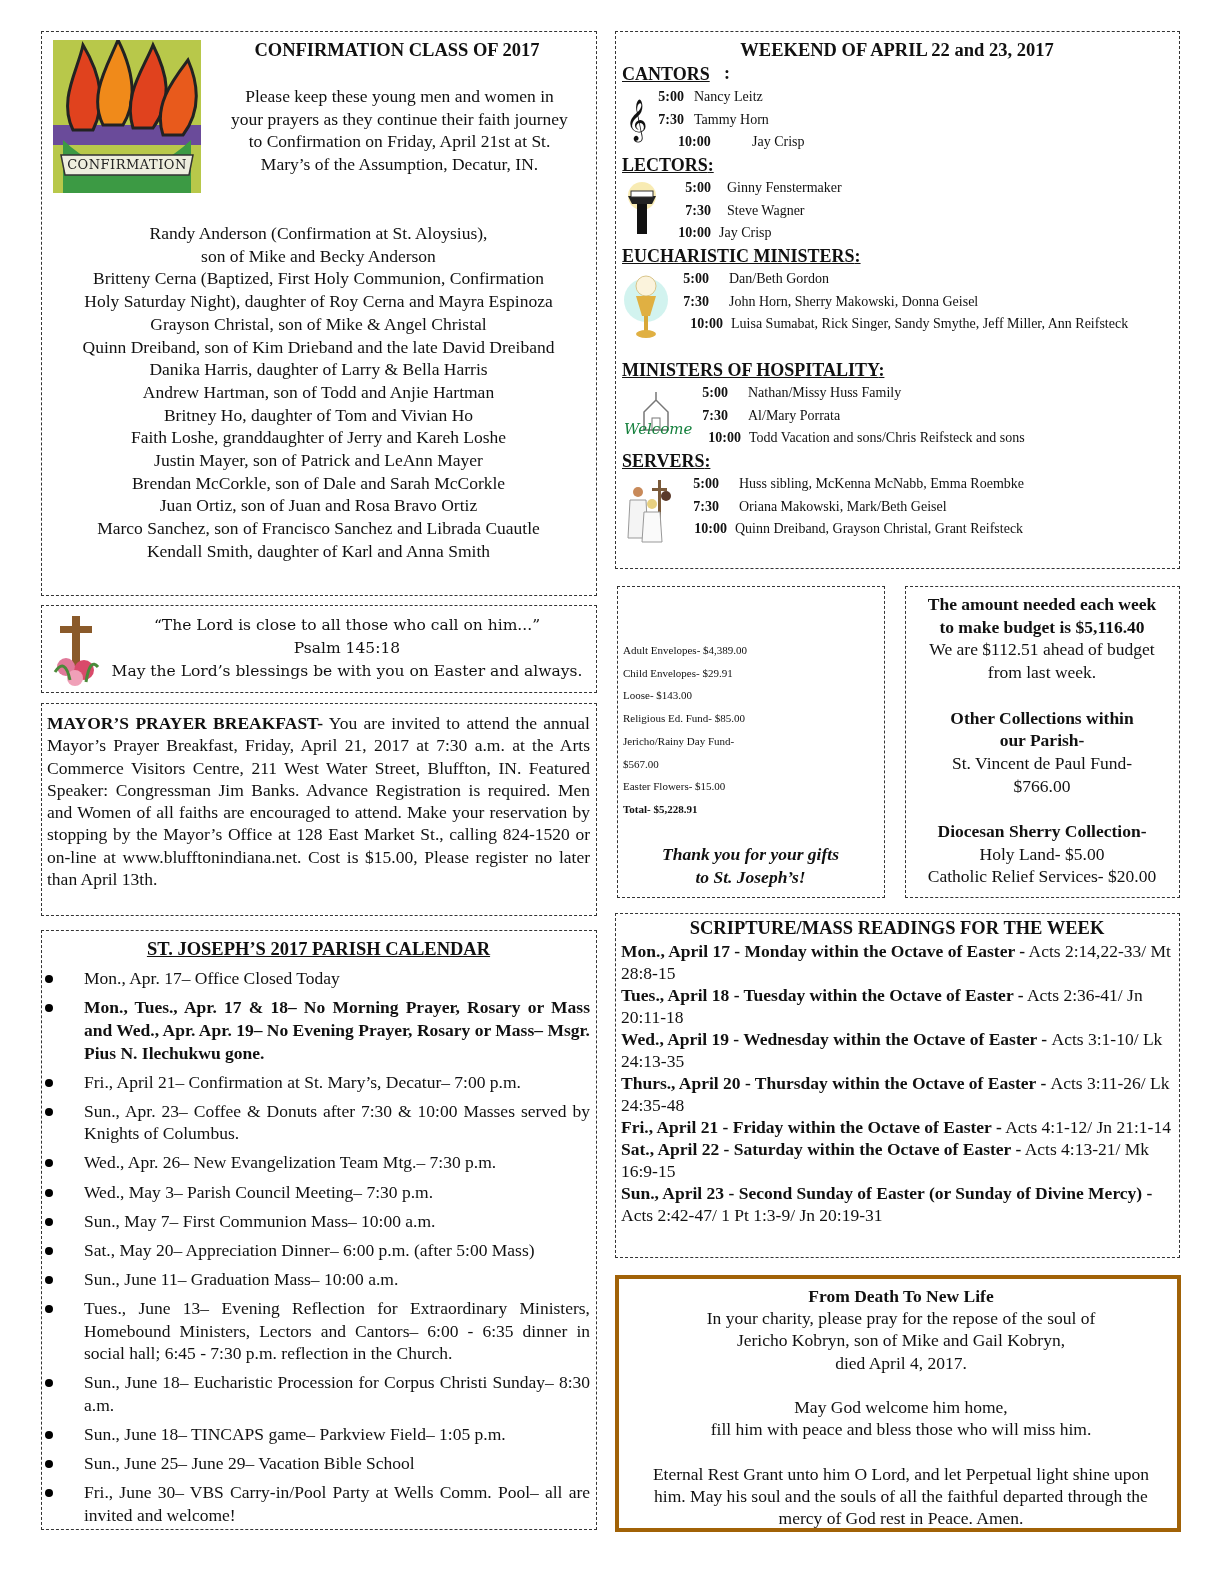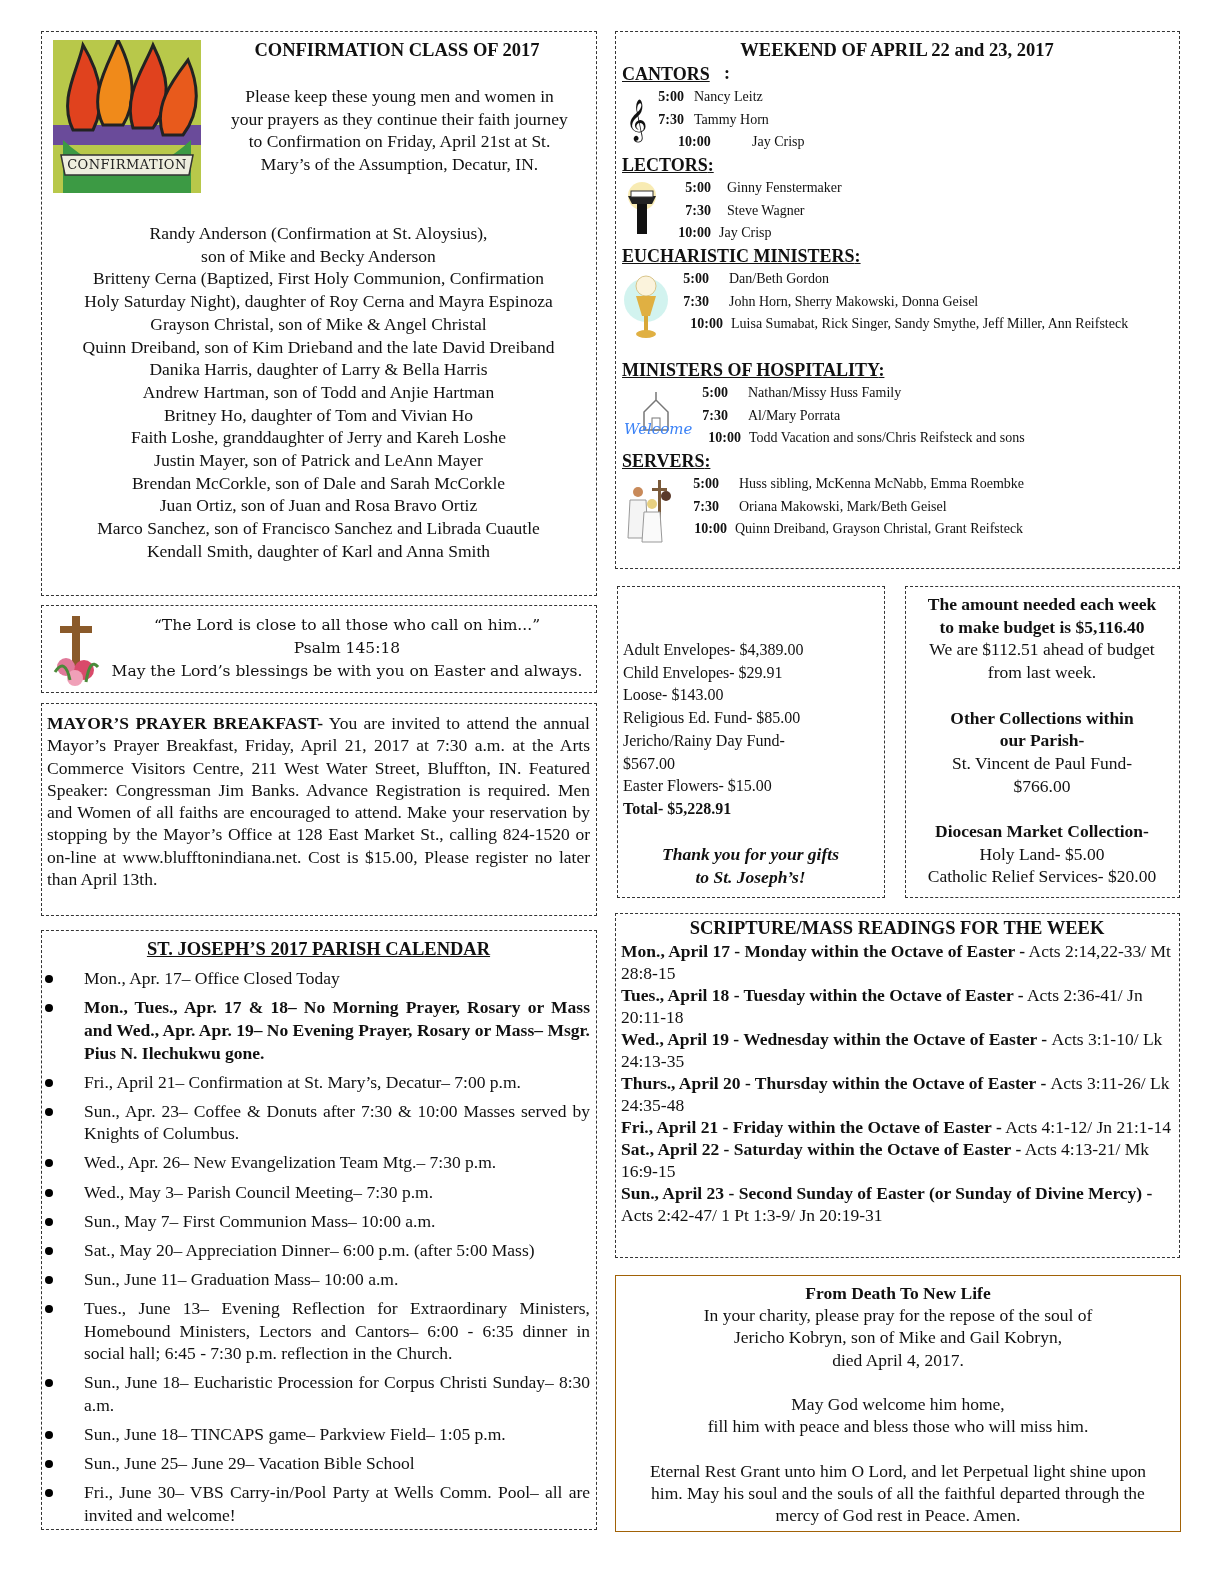--- a/index.html
+++ b/index.html
@@ -1,18 +1,18 @@
 <!DOCTYPE html>
 <html><head>
 <meta charset="utf-8">
 <style>
   html,body{margin:0;padding:0;background:#fff;}
   body{width:1224px;height:1584px;position:relative;font-family:"Liberation Serif",serif;color:#111;overflow:hidden;}
   .box{position:absolute;box-sizing:border-box;border:1.5px dashed #333;}
-  .solidbox{position:absolute;box-sizing:border-box;border:1px solid #a16207;}
+  .solidbox{position:absolute;box-sizing:border-box;border:4px solid #a16207;}
   .center{text-align:center;}
   .b{font-weight:bold;}
   .t17{font-size:17.5px;line-height:22.7px;}
   .line{display:block;white-space:nowrap;}
   .img{position:absolute;}
   .hdr{font-weight:bold;text-decoration:underline;font-size:18px;line-height:22px;}
   .row{display:flex;font-size:14px;line-height:22.7px;}
   .time{font-weight:bold;width:60px;text-align:right;margin-right:8px;flex:none;}
   .names{white-space:normal;}
   ul.cal{list-style:none;margin:0;padding:0;}
@@ -178,21 +178,21 @@
         <span class="names" style="width:400px;">Luisa Sumabat, Rick Singer, Sandy Smythe, Jeff Miller, Ann Reifsteck</span>
       </div>
   </div>
 
   <div class="hdr" style="position:absolute;left:6px;top:327px;"><span>MINISTERS OF HOSPITALITY</span>:</div>
   <div class="img" style="left:8px;top:358px;width:62px;height:52px;">
     <svg width="62" height="52" viewBox="0 0 62 52">
         <path d="M32 2 L32 10 M20 22 L32 10 L44 22 L44 40 L20 40 Z" stroke="#777" fill="none" stroke-width="1.5"></path>
         <rect x="28" y="28" width="8" height="12" fill="none" stroke="#777"></rect>
       </svg>
-    <span style="position:absolute;left:0;top:30px;font-style:italic;font-size:15px;color:#3b82f6;font-family:'DejaVu Serif',serif;">Welcome</span>
+    <span style="position:absolute;left:0;top:30px;font-style:italic;font-size:15px;color:#15803d;font-family:'DejaVu Serif',serif;">Welcome</span>
   </div>
   <div style="position:absolute;left:8px;top:350px;">
     <div class="row">
         <span class="time" style="width:104px;">5:00</span>
         <span style="margin-left:12px">Nathan/Missy Huss Family</span>
       </div>
     <div class="row">
         <span class="time" style="width:104px;">7:30</span>
         <span style="margin-left:12px">Al/Mary Porrata</span>
       </div>
@@ -224,21 +224,21 @@
         <span style="margin-left:12px">Oriana Makowski, Mark/Beth Geisel</span>
       </div>
     <div class="row">
         <span class="time" style="width:103px;">10:00</span>
         <span>Quinn Dreiband, Grayson Christal, Grant Reifsteck</span>
       </div>
   </div>
 </div>
 
 <div class="box" style="left:617px;top:586px;width:268px;height:312px;">
-  <div style="position:absolute;left:5px;top:52px;font-size:16px;line-height:22.7px;">
+  <div style="position:absolute;left:5px;top:52px;font-size:11px;line-height:22.7px;">
     <span class="line">Adult Envelopes- $4,389.00</span>
     <span class="line">Child Envelopes- $29.91</span>
     <span class="line">Loose- $143.00</span>
     <span class="line">Religious Ed. Fund- $85.00</span>
     <span class="line">Jericho/Rainy Day Fund-</span>
     <span class="line">$567.00</span>
     <span class="line">Easter Flowers- $15.00</span>
     <span class="line b">Total- $5,228.91</span>
   </div>
   <div class="b center" style="position:absolute;left:0;top:256px;width:265px;font-style:italic;font-size:17.5px;line-height:23px;">
@@ -252,21 +252,21 @@
     <span class="line b">The amount needed each week</span>
     <span class="line b">to make budget is $5,116.40</span>
     <span class="line">We are $112.51 ahead of budget</span>
     <span class="line">from last week.</span>
     <span class="line">&nbsp;</span>
     <span class="line b">Other Collections within</span>
     <span class="line b">our Parish-</span>
     <span class="line">St. Vincent de Paul Fund-</span>
     <span class="line">$766.00</span>
     <span class="line">&nbsp;</span>
-    <span class="line b">Diocesan Market Collection-</span>
+    <span class="line b">Diocesan Sherry Collection-</span>
     <span class="line">Holy Land- $5.00</span>
     <span class="line">Catholic Relief Services- $20.00</span>
   </div>
 </div>
 
 <div class="box" style="left:615px;top:913px;width:565px;height:345px;">
   <div class="b center" style="position:absolute;left:0;top:4px;width:562px;font-size:18.5px;">SCRIPTURE/MASS READINGS FOR THE WEEK</div>
   <div style="position:absolute;left:5px;top:26px;width:550px;">
     <div class="reading"><span class="b">Mon., April 17 -  Monday within the Octave of Easter -</span><span> Acts 2:14,22-33/ Mt 28:8-15</span></div>
     <div class="reading"><span class="b">Tues., April 18 - Tuesday within the Octave of Easter -</span><span> Acts 2:36-41/ Jn 20:11-18</span></div>

